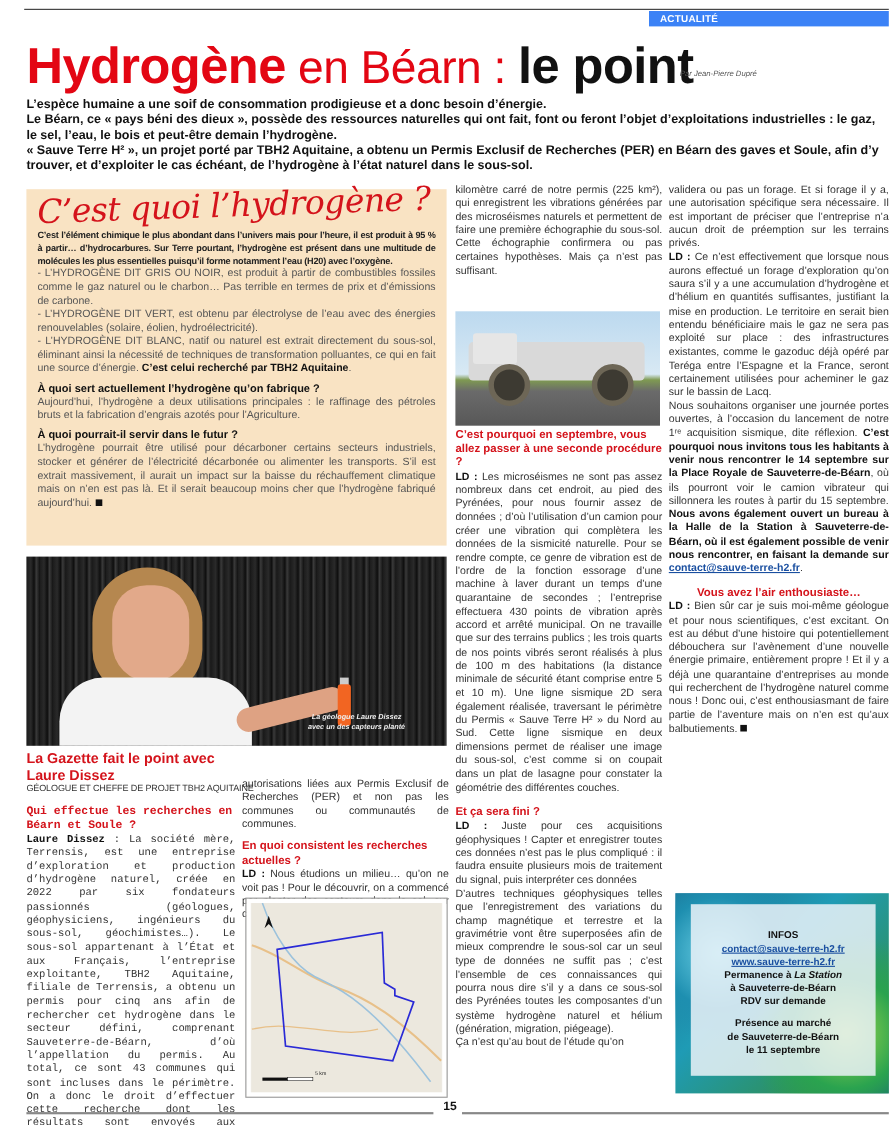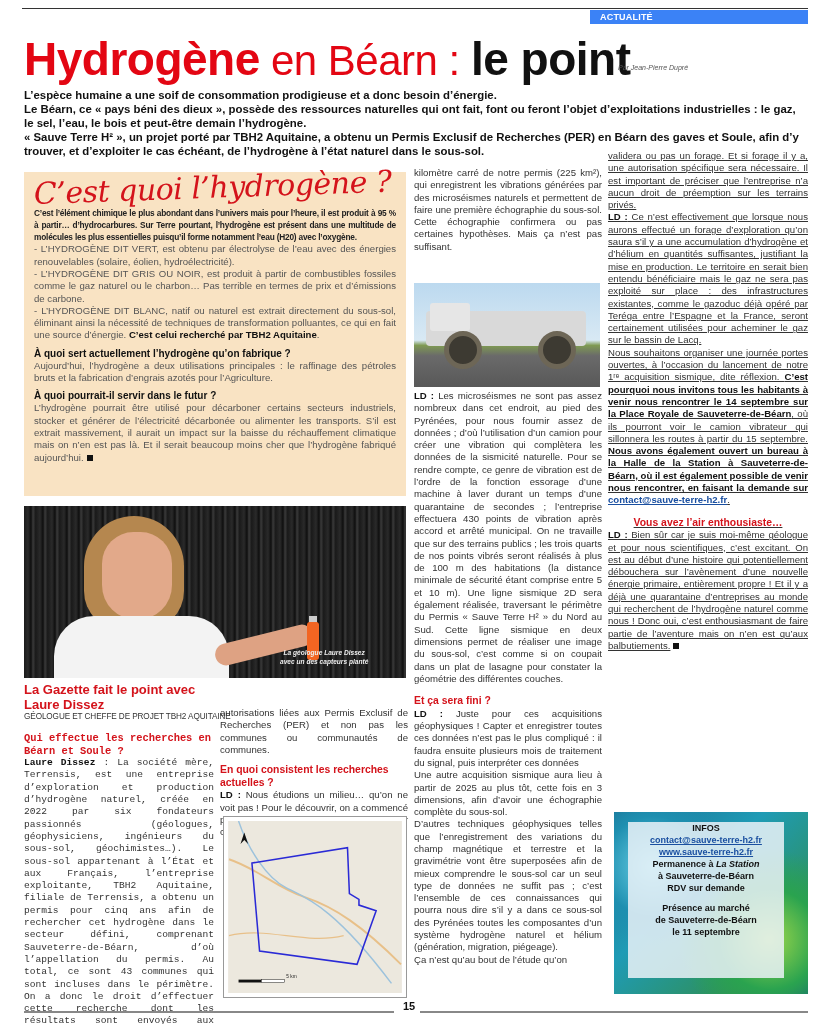--- a/index.html
+++ b/index.html
@@ -56,21 +56,21 @@
 
   
   .map { position: absolute; left: 224px; top: 817px; width: 182px; height: 180px; background: #eeeae2; border: 4px solid #fff; outline: 1px solid #999; overflow: hidden; }
   .map svg { width: 100%; height: 100%; display: block; }
 
   
   .info-bg { position: absolute; left: 614px; top: 812px; width: 194px; height: 182px;
     background: radial-gradient(circle at 20% 30%, #6fd3e8 0, #1e8fb0 25%, transparent 40%),
                 radial-gradient(circle at 80% 70%, #9fd84a 0, #2aa34f 25%, transparent 45%),
                 linear-gradient(135deg, #1b6f93 0%, #1f9bb5 40%, #2f8f56 80%, #115a7a 100%); }
-  .info-box { position: absolute; left: 14px; top: 10px; width: 156px; height: 156px; background: rgba(235,242,248,0.85); text-align: center; font: bold 9px/12px "Liberation Sans", sans-serif; color: #111; }
+  .info-box { position: absolute; left: 14px; top: 10px; width: 168px; height: 156px; background: rgba(235,242,248,0.85); text-align: center; padding-top: 22px; font: bold 9px/12px "Liberation Sans", sans-serif; color: #111; }
   .info-box .link { display: block; font-size: 9px; }
   .info-box .gap { height: 8px; }
 
   .page-foot-left { position: absolute; left: 24px; top: 1011px; width: 370px; height: 2px; background: #888; }
   .page-num { position: absolute; left: 403px; top: 1000px; font: bold 11px "Liberation Sans", sans-serif; color: #111; }
   .page-foot-right { position: absolute; left: 420px; top: 1011px; width: 388px; height: 2px; background: #888; }
 </style>
 </head>
 <body>
 
@@ -84,22 +84,22 @@
 
 <div class="intro">
   <p>L’espèce humaine a une soif de consommation prodigieuse et a donc besoin d’énergie.</p>
   <p>Le Béarn, ce « pays béni des dieux », possède des ressources naturelles qui ont fait, font ou feront l’objet d’exploitations industrielles : le gaz, le sel, l’eau, le bois et peut-être demain l’hydrogène.</p>
   <p>« Sauve Terre H² », un projet porté par TBH2 Aquitaine, a obtenu un Permis Exclusif de Recherches (PER) en Béarn des gaves et Soule, afin d’y trouver, et d’exploiter le cas échéant, de l’hydrogène à l’état naturel dans le sous-sol.</p>
 </div>
 
 <div class="box">
   <div class="box-title">C’est quoi l’hydrogène ?</div>
   <div class="box-lead">C’est l’élément chimique le plus abondant dans l’univers mais pour l’heure, il est produit à 95 % à partir… d’hydrocarbures. Sur Terre pourtant, l’hydrogène est présent dans une multitude de molécules les plus essentielles puisqu’il forme notamment l’eau (H20) avec l’oxygène.</div>
+  <p class="bt">- L’HYDROGÈNE DIT GRIS OU NOIR, est produit à partir de combustibles fossiles comme le gaz naturel ou le charbon… Pas terrible en termes de prix et d’émissions de carbone.</p>
   <p class="bt">- L’HYDROGÈNE DIT VERT, est obtenu par électrolyse de l’eau avec des énergies renouvelables (solaire, éolien, hydroélectricité).</p>
-  <p class="bt">- L’HYDROGÈNE DIT GRIS OU NOIR, est produit à partir de combustibles fossiles comme le gaz naturel ou le charbon… Pas terrible en termes de prix et d’émissions de carbone.</p>
   <p class="bt"><span>- L’HYDROGÈNE DIT BLANC, natif ou naturel est extrait directement du sous-sol, éliminant ainsi la nécessité de techniques de transformation polluantes, ce qui en fait une source d’énergie. </span><span class="b">C’est celui recherché par TBH2 Aquitaine</span>.</p>
   <div class="bh">À quoi sert actuellement l’hydrogène qu’on fabrique ?</div>
   <p class="bt">Aujourd’hui, l’hydrogène a deux utilisations principales : le raffinage des pétroles bruts et la fabrication d’engrais azotés pour l’Agriculture.</p>
   <div class="bh">À quoi pourrait-il servir dans le futur ?</div>
   <p class="bt"><span>L’hydrogène pourrait être utilisé pour décarboner certains secteurs industriels, stocker et générer de l’électricité décarbonée ou alimenter les transports. S’il est extrait massivement, il aurait un impact sur la baisse du réchauffement climatique mais on n’en est pas là. Et il serait beaucoup moins cher que l’hydrogène fabriqué aujourd’hui.</span><span class="endmark"></span></p>
 </div>
 
 <div class="photo-laure">
   <div class="person-hair"></div>
   <div class="person-face"></div>
@@ -146,29 +146,29 @@
 </div>
 
 <div class="photo-truck">
   <div class="truck-body"></div>
   <div class="truck-cab"></div>
   <div class="truck-wheel" style="left:30px;"></div>
   <div class="truck-wheel" style="left:124px;"></div>
 </div>
 
 <div class="col" style="left:414px; top:390px; width:188px;">
+  <div class="q">C’est pourquoi en septembre, vous allez passer à une seconde procédure ?</div>
   <p><span class="b">LD :</span><span> Les microséismes ne sont pas assez nombreux dans cet endroit, au pied des Pyrénées, pour nous fournir assez de données ; d’où l’utilisation d’un camion pour créer une vibration qui complètera les données de la sismicité naturelle. Pour se rendre compte, ce genre de vibration est de l’ordre de la fonction essorage d’une machine à laver durant un temps d’une quarantaine de secondes ; l’entreprise effectuera 430 points de vibration après accord et arrêté municipal. On ne travaille que sur des terrains publics ; les trois quarts de nos points vibrés seront réalisés à plus de 100 m des habitations (la distance minimale de sécurité étant comprise entre 5 et 10 m). Une ligne sismique 2D sera également réalisée, traversant le périmètre du Permis « Sauve Terre H² » du Nord au Sud. Cette ligne sismique en deux dimensions permet de réaliser une image du sous-sol, c’est comme si on coupait dans un plat de lasagne pour constater la géométrie des différentes couches.</span></p>
   <div class="q" style="margin-top:10px;">Et ça sera fini ?</div>
   <p><span class="b">LD :</span><span> Juste pour ces acquisitions géophysiques ! Capter et enregistrer toutes ces données n’est pas le plus compliqué : il faudra ensuite plusieurs mois de traitement du signal, puis interpréter ces données</span></p>
-  <p>Une autre acquisition sismique aura lieu à partir de 2025 au plus tôt, cette fois en 3 dimensions, afin d’avoir une échographie complète du sous-sol.</p>
   <p>D’autres techniques géophysiques telles que l’enregistrement des variations du champ magnétique et terrestre et la gravimétrie vont être superposées afin de mieux comprendre le sous-sol car un seul type de données ne suffit pas ; c’est l’ensemble de ces connaissances qui pourra nous dire s’il y a dans ce sous-sol des Pyrénées toutes les composantes d’un système hydrogène naturel et hélium (génération, migration, piégeage).</p>
   <p>Ça n’est qu’au bout de l’étude qu’on</p>
 </div>
 
-<div class="col" style="left:608px; top:150px; width:200px;text-decoration:underline;">
+<div class="col" style="left:608px; top:167px; width:200px;">
   <p>validera ou pas un forage. Et si forage il y a, une autorisation spécifique sera nécessaire. Il est important de préciser que l’entreprise n’a aucun droit de préemption sur les terrains privés.</p>
   <p><span class="b">LD :</span><span> Ce n’est effectivement que lorsque nous aurons effectué un forage d’exploration qu’on saura s’il y a une accumulation d’hydrogène et d’hélium en quantités suffisantes, justifiant la mise en production. Le territoire en serait bien entendu bénéficiaire mais le gaz ne sera pas exploité sur place : des infrastructures existantes, comme le gazoduc déjà opéré par Teréga entre l’Espagne et la France, seront certainement utilisées pour acheminer le gaz sur le bassin de Lacq.</span></p>
   <p><span>Nous souhaitons organiser une journée portes ouvertes, à l’occasion du lancement de notre 1ʳᵉ acquisition sismique, dite réflexion. </span><span class="b">C’est pourquoi nous invitons tous les habitants à venir nous rencontrer le 14 septembre sur la Place Royale de Sauveterre-de-Béarn</span><span>, où ils pourront voir le camion vibrateur qui sillonnera les routes à partir du 15 septembre. </span><span class="b">Nous avons également ouvert un bureau à la Halle de la Station à Sauveterre-de-Béarn, où il est également possible de venir nous rencontrer, en faisant la demande sur </span><a class="link" href="#">contact@sauve-terre-h2.fr</a>.</p>
   <div class="q" style="margin-top:10px;text-align:center;">Vous avez l’air enthousiaste…</div>
   <p><span class="b">LD :</span><span> Bien sûr car je suis moi-même géologue et pour nous scientifiques, c’est excitant. On est au début d’une histoire qui potentiellement débouchera sur l’avènement d’une nouvelle énergie primaire, entièrement propre ! Et il y a déjà une quarantaine d’entreprises au monde qui recherchent de l’hydrogène naturel comme nous ! Donc oui, c’est enthousiasmant de faire partie de l’aventure mais on n’en est qu’aux balbutiements.</span><span class="endmark"></span></p>
 </div>
 
 <div class="info-bg">
   <div class="info-box">
     <div>INFOS</div>

